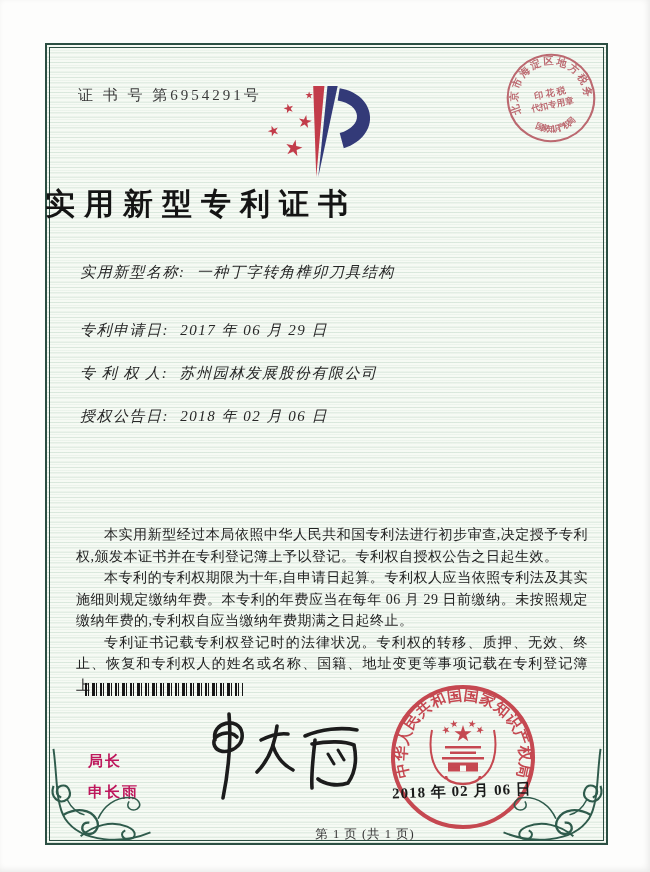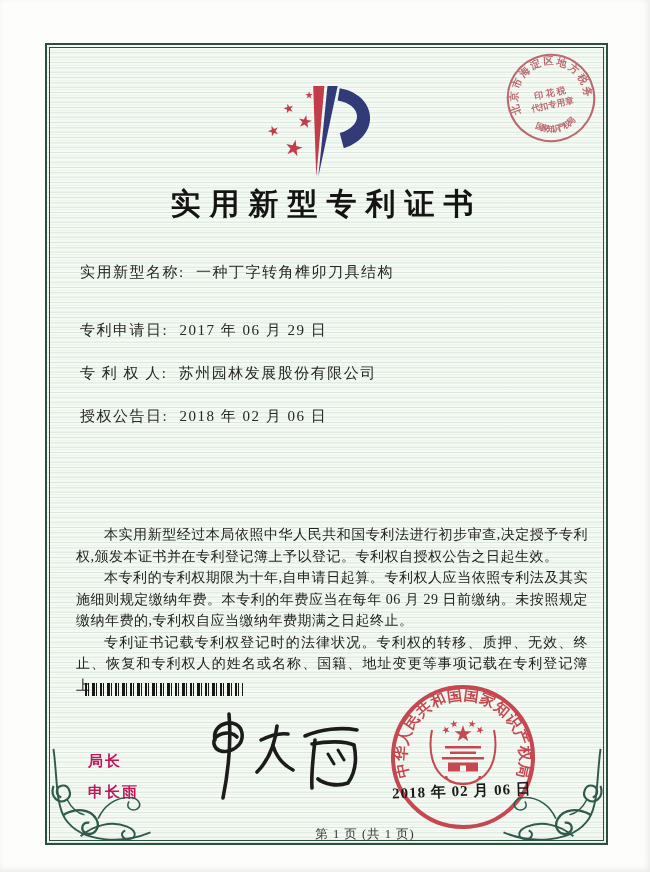--- a/index.html
+++ b/index.html
@@ -9,24 +9,24 @@
   .frame{position:absolute;left:45px;top:43px;width:563px;height:802px;box-sizing:border-box;
          border:2px solid #2c4f43;
          background-color:#f6faf4;
          background-image:
            repeating-linear-gradient(0deg, rgba(145,185,160,.20) 0 1px, rgba(255,255,255,0) 1px 5px),
            repeating-linear-gradient(0deg, rgba(145,185,160,.10) 0 1px, rgba(255,255,255,0) 1px 3px);}
   .frame-inner{position:absolute;inset:2px;border:1px solid #2c4f43;pointer-events:none;}
   .cert-no{position:absolute;left:78px;top:86px;font-size:15px;color:#3a3a3a;letter-spacing:3px;}
   .tax-stamp{position:absolute;left:503px;top:50px;width:96px;height:96px;transform:rotate(-12deg);opacity:.88;}
   .logo{position:absolute;left:260px;top:80px;width:138px;height:102px;}
-  .title{position:absolute;left:45px;top:184px;width:563px;text-align:center;
+  .title{position:absolute;left:45px;top:184px;width:563px;
          font-size:30px;font-weight:bold;color:#141414;letter-spacing:9px;}
   .fields{position:absolute;left:80px;top:262px;width:480px;font-size:15px;color:#262626;}
-  .field{line-height:20px;margin-bottom:23px;letter-spacing:1.5px;}
+  .field{line-height:20px;margin-bottom:23px;letter-spacing:1.5px;font-style:italic;}
   .field:first-child{margin-bottom:38px;}
   .field .lbl{margin-right:6px;}
   .paras{position:absolute;left:76px;top:524px;width:512px;font-size:14px;line-height:21.5px;
          color:#222;text-align:justify;letter-spacing:.5px;}
   .paras p{margin:0;text-indent:2em;}
   .barcode{position:absolute;left:85px;top:683px;width:158px;height:13px;
            background:repeating-linear-gradient(90deg,#161616 0 2px,transparent 2px 3px,
              #161616 3px 4px,transparent 4px 7px,#161616 7px 10px,transparent 10px 11px,
              #161616 11px 12px,transparent 12px 15px);}
   .director{position:absolute;left:88px;top:745px;font-family:"Liberation Sans",sans-serif;
@@ -43,20 +43,21 @@
   svg text{font-family:"Liberation Serif",serif;}
 </style>
 </head>
 <body>
 
 <div class="page">
   <div class="frame">
     <div class="frame-inner"></div>
   </div>
 
+  <div class="cert-no">证 书 号 第6954291号</div>
 
   <svg class="tax-stamp" viewBox="0 0 100 100">
     <g fill="#b5565f" stroke="none">
       <circle cx="50" cy="50" r="45" fill="none" stroke="#b5565f" stroke-width="2.2"></circle>
       <defs>
         <path id="taxtop" d="M16.2,59.1 A35,35 0 1 1 83.8,59.1" fill="none"></path>
         <path id="taxbot" d="M27.5,76.8 A35,35 0 0 0 72.5,76.8" fill="none"></path>
       </defs>
       <text font-size="10.5" font-weight="bold">
         <textPath href="#taxtop" startOffset="0" textLength="138">北京市海淀区地方税务局</textPath>

